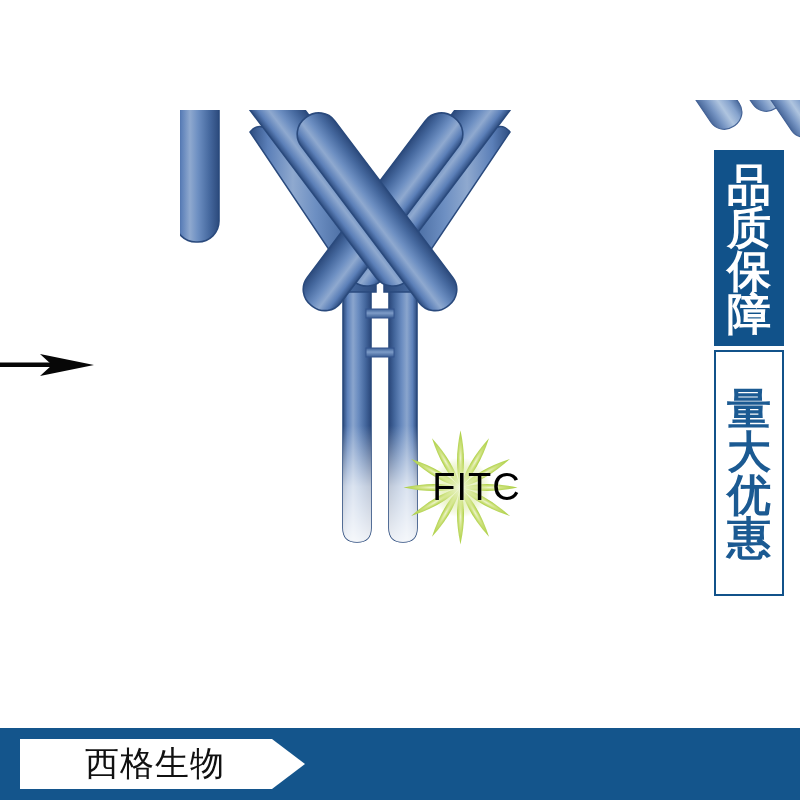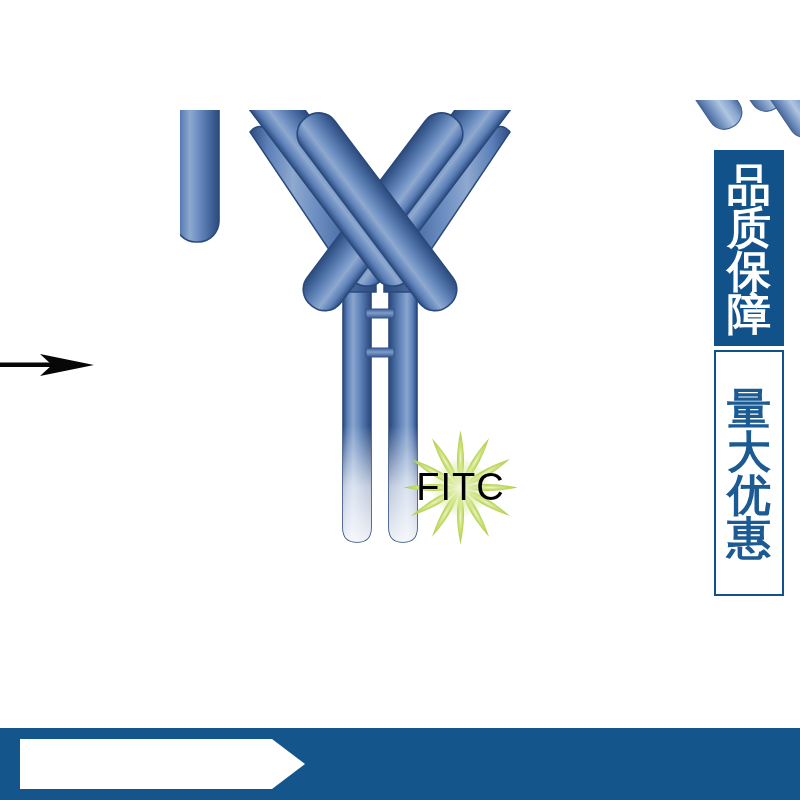--- a/index.html
+++ b/index.html
@@ -47,21 +47,21 @@
   
   #fitc-group {
     position: absolute;
     left: 398px;
     top: 425px;
     width: 125px;
     height: 125px;
   }
   #fitc-label {
     position: absolute;
-    left: 0;
+    left: 16px;
     top: 0;
     width: 125px;
     height: 125px;
     display: flex;
     align-items: center;
     justify-content: center;
     font-family: "Liberation Sans", "DejaVu Sans", sans-serif;
     font-size: 38px;
     font-weight: 400;
     letter-spacing: 1px;
@@ -381,15 +381,16 @@
       <span class="vb-char">大</span>
       <span class="vb-char">优</span>
       <span class="vb-char">惠</span>
     </div>
   </div>
 
   <div id="bottom-banner">
     <svg id="brand-badge" viewBox="0 0 285 50">
       <path d="M0 0 L252 0 L285 25 L252 50 L0 50 Z" fill="#ffffff"></path>
     </svg>
+    <div id="brand-name">西格生物</div>
   </div>
 
 </div>
 
 </body></html>

